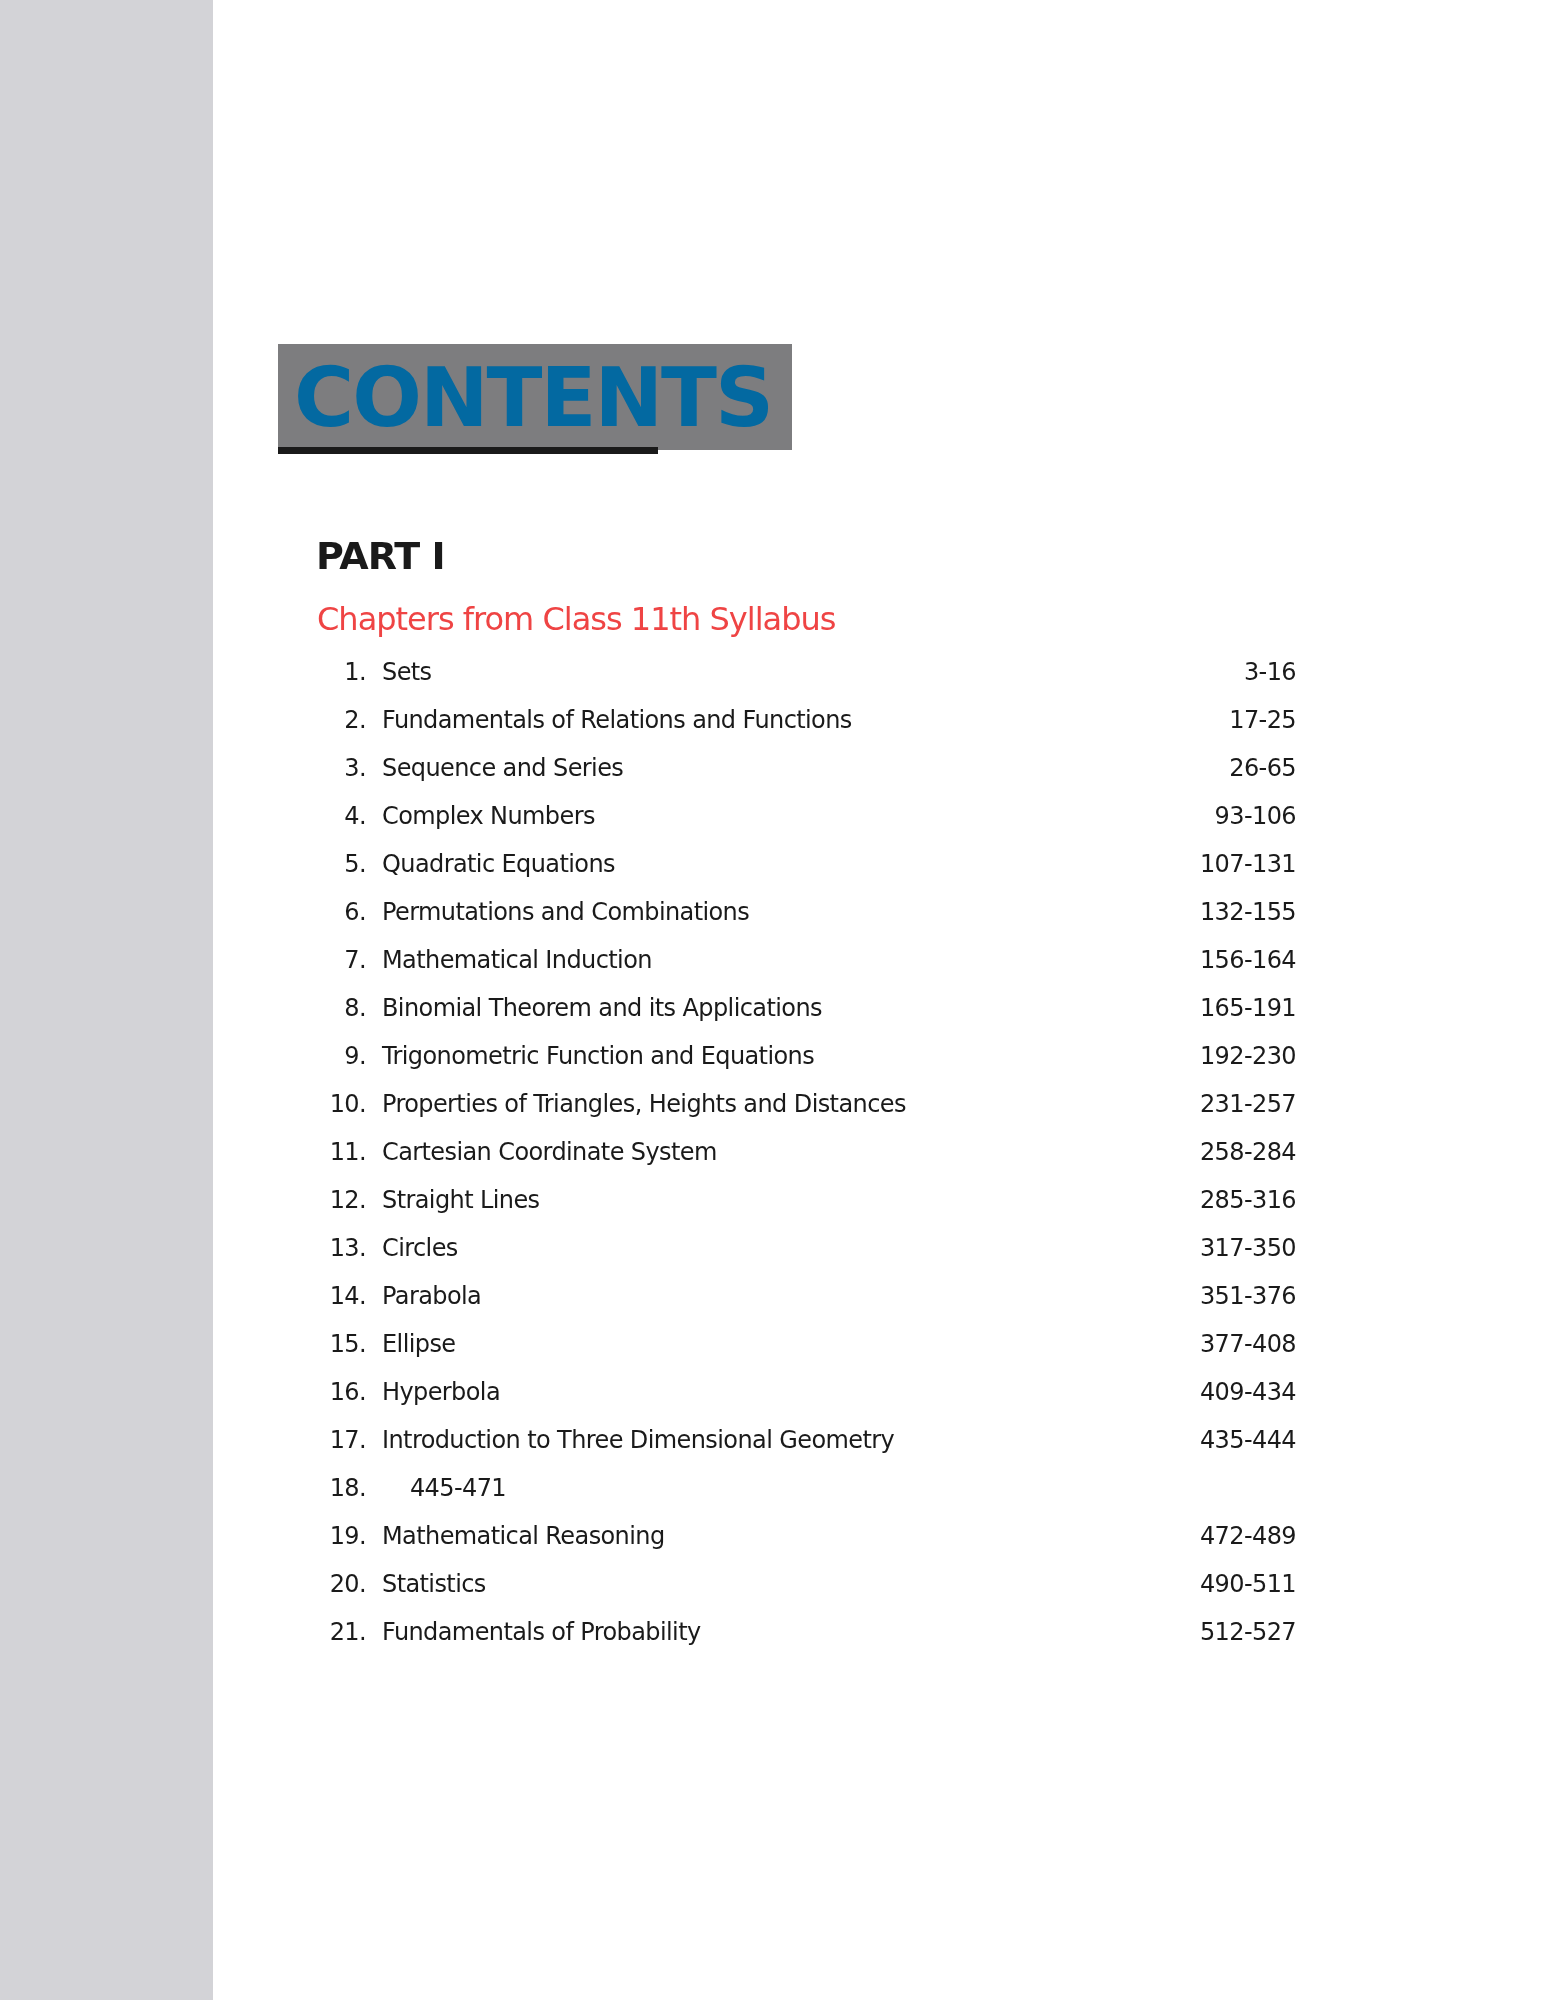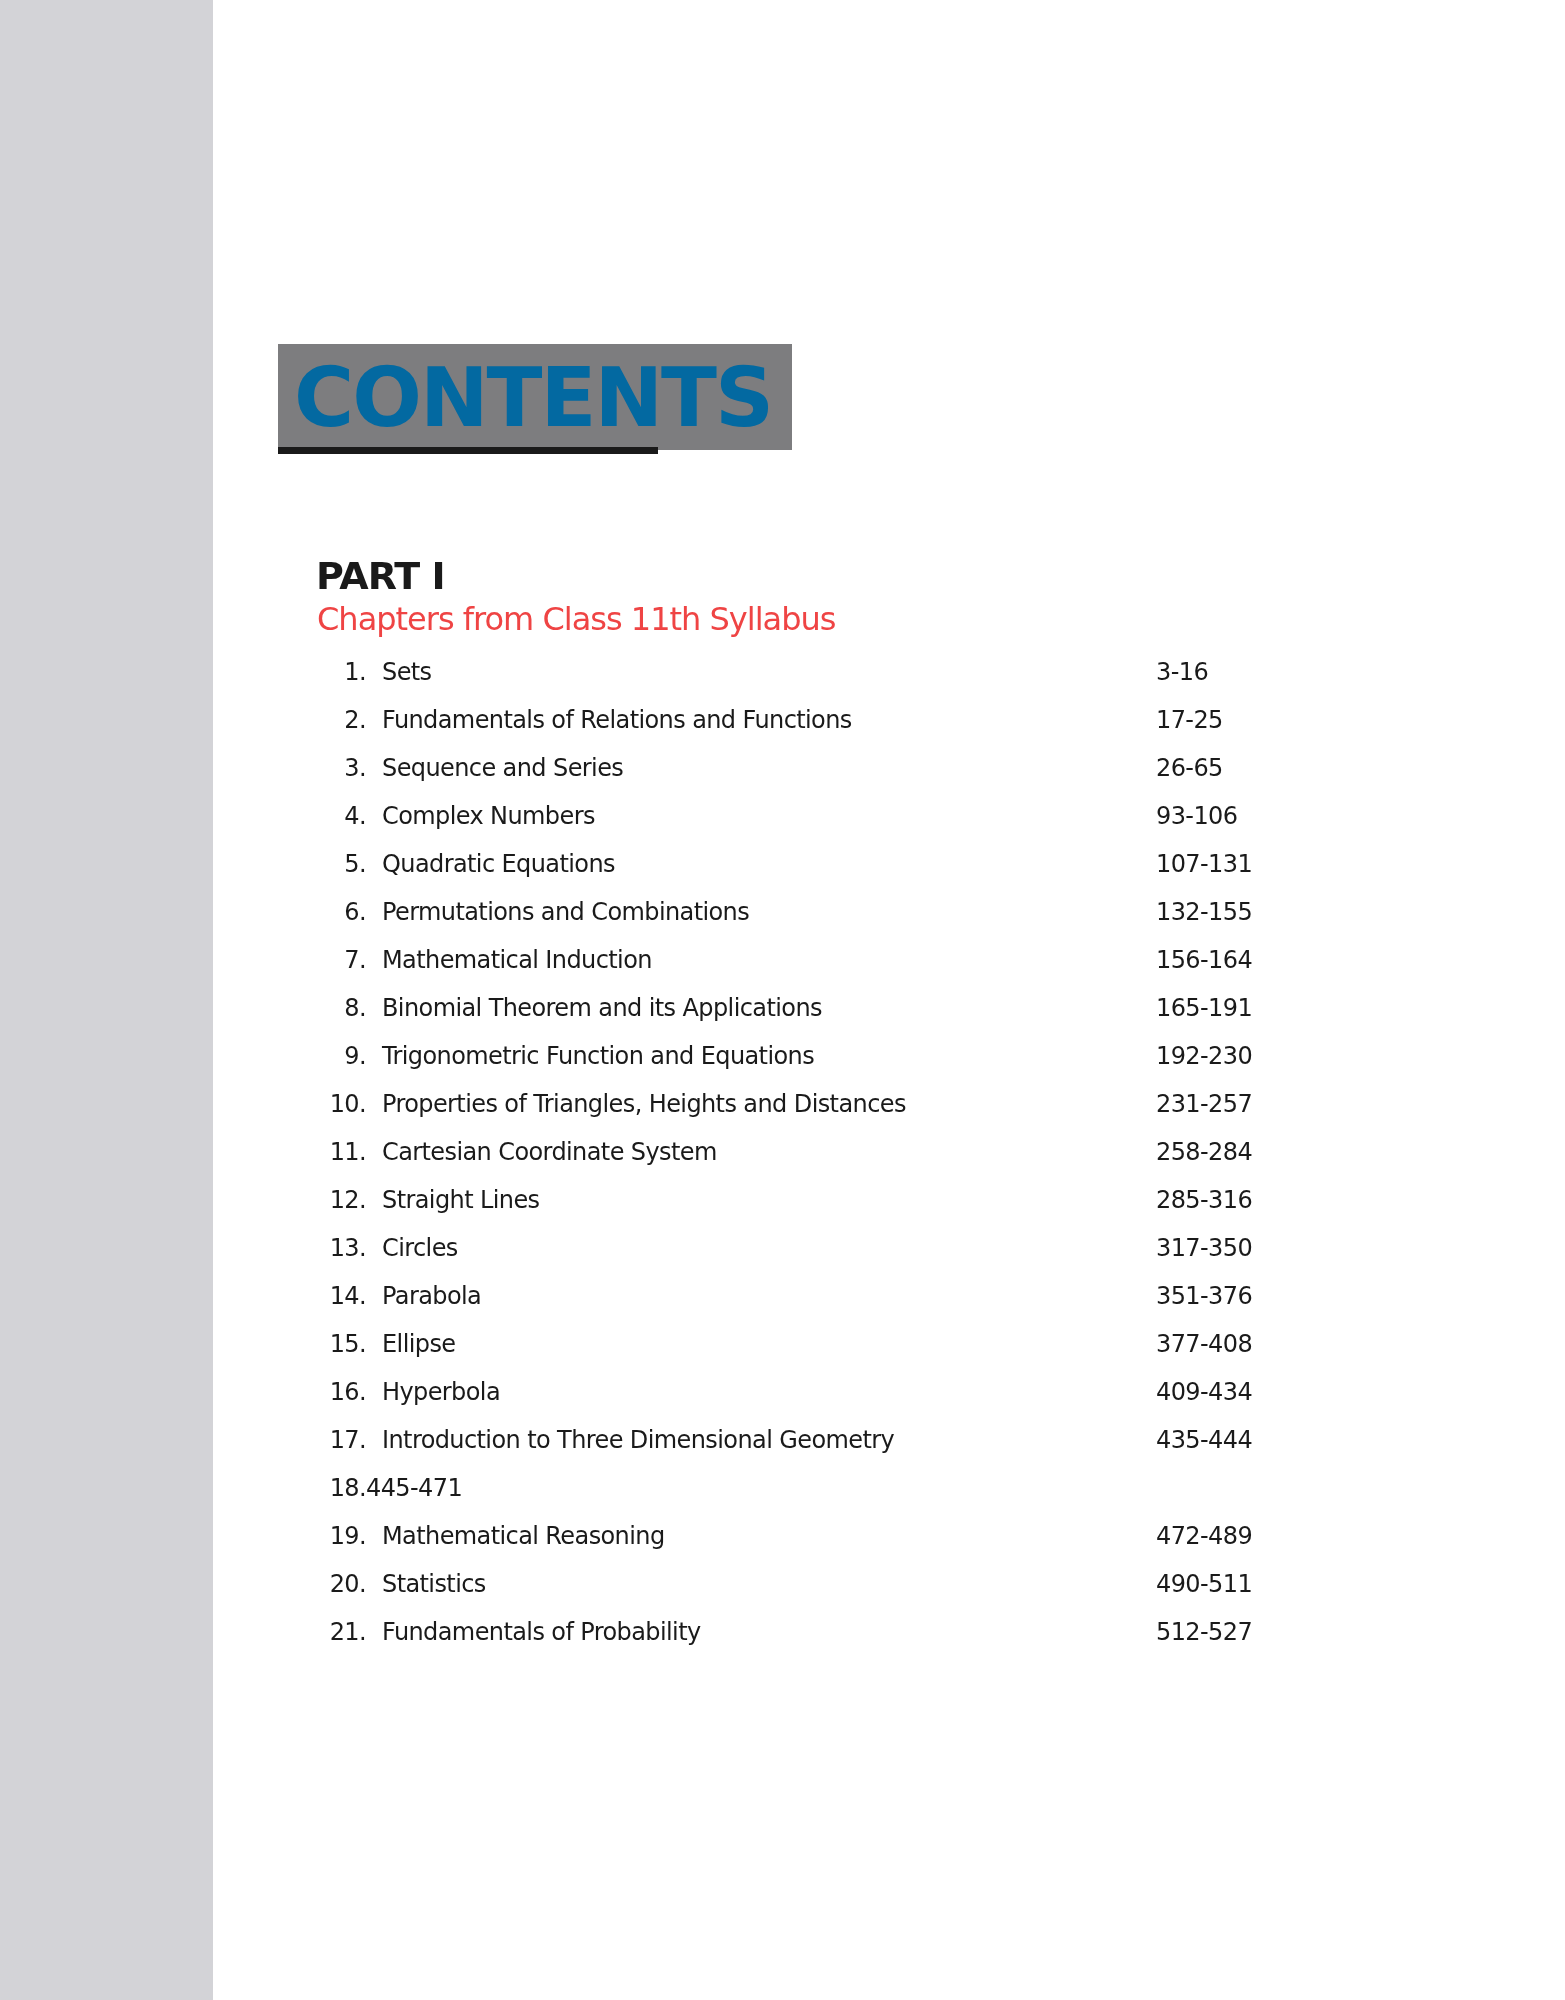--- a/index.html
+++ b/index.html
@@ -20,41 +20,41 @@
   .title-text {
     position: absolute; left: 294px; top: 350px;
     font-family: "DejaVu Sans", sans-serif; font-weight: bold;
     font-size: 82px; letter-spacing: -2px; line-height: 96px; color: #0369a1;
   }
   .title-underline {
     position: absolute; left: 278px; top: 447px; width: 380px; height: 7px;
     background: #1a1a1a;
   }
   .part-heading {
-    position: absolute; left: 316px; top: 553px;
+    position: absolute; left: 316px; top: 533px;
     font-family: "DejaVu Sans", sans-serif; font-weight: bold;
     font-size: 38px; letter-spacing: -1px; line-height: 46px; color: #1a1a1a;
   }
   .part-subtitle {
     position: absolute; left: 317px; top: 598px;
     font-family: "DejaVu Sans", sans-serif;
     font-size: 32px; letter-spacing: -1px; line-height: 42px; color: #ef4444;
   }
   .toc {
     position: absolute; left: 316px; top: 658px; width: 980px;
     list-style: none; margin: 0; padding: 0;
   }
   .toc-row {
     display: flex; align-items: baseline; height: 48px;
     font-family: "DejaVu Sans", sans-serif; font-size: 24px;
     letter-spacing: -0.6px; color: #1a1a1a;
   }
   .toc-num { width: 50px; text-align: right; flex: 0 0 50px; }
   .toc-title { flex: 1; padding-left: 16px; }
-  .toc-pages { width: 140px; flex: 0 0 140px; }
+  .toc-pages { width: 140px; text-align: right; flex: 0 0 140px; }
 </style>
 </head>
 <body>
 
 <div class="side-band"></div>
 
 <div class="title-box"></div>
 <div class="title-text">CONTENTS</div>
 <div class="title-underline"></div>
 

